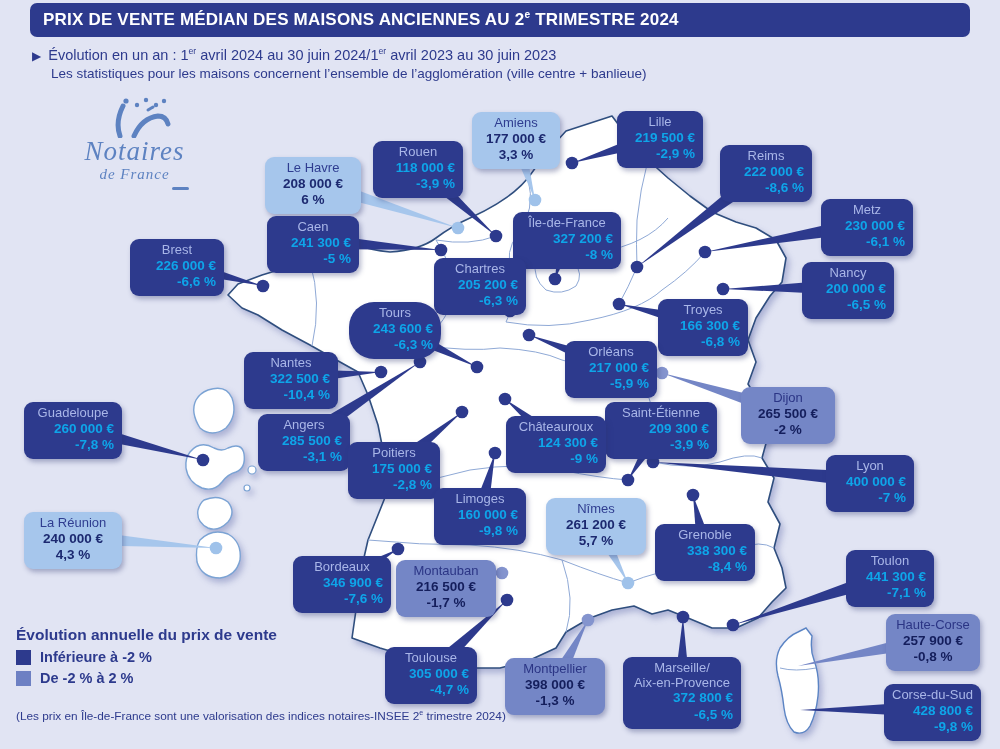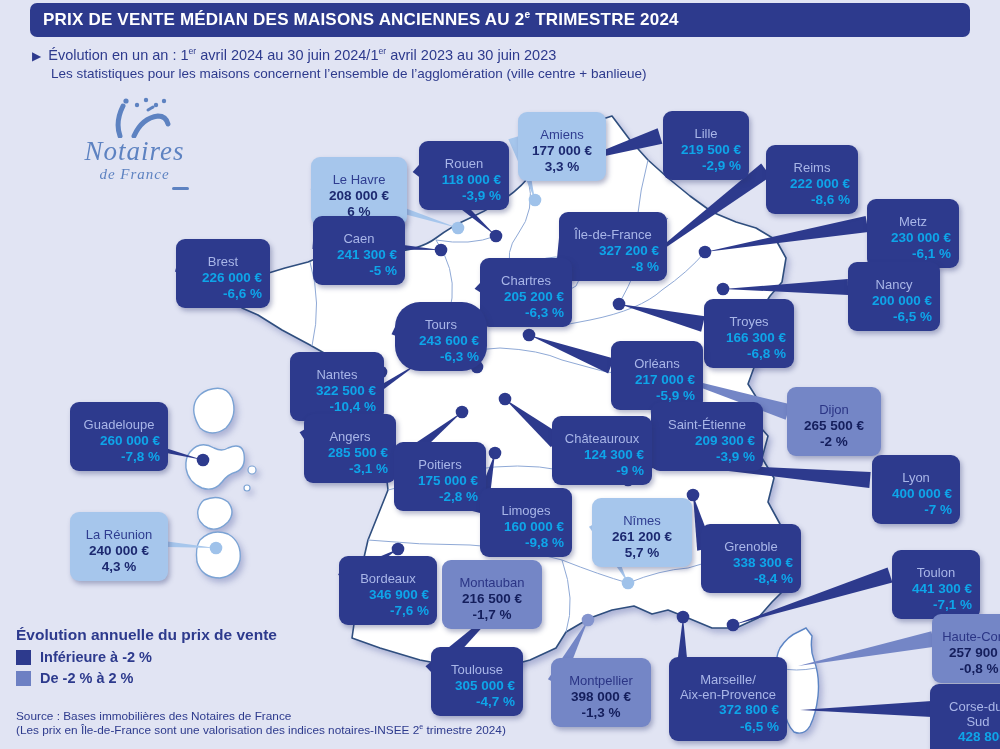--- a/index.html
+++ b/index.html
@@ -17,22 +17,22 @@
   
   .logo{position:absolute;left:52px;top:96px;width:165px;color:#5d82c1;z-index:5;text-align:center;}
   .logo-glyph{display:block;margin:0 auto 0 52px;}
   .logo-name{font-family:"Liberation Serif",serif;font-style:italic;font-size:27px;letter-spacing:1px;line-height:1;}
   .logo-sub{font-family:"Liberation Serif",serif;font-style:italic;font-size:15px;letter-spacing:1px;margin-top:1px;}
   .logo-dash{width:17px;height:3px;background:#5d82c1;border-radius:2px;margin:4px 28px 0 auto;}
   
   svg.map{position:absolute;left:0;top:0;z-index:1;}
   .landshadow{filter:drop-shadow(3px 4px 3px rgba(45,58,141,.30));}
   
-  .callout{position:absolute;z-index:3;border-radius:9px;padding:16px 8px 6px;text-align:center;
-           box-sizing:border-box;box-shadow:2px 3px 5px rgba(40,50,110,.35);margin-left:46px;}
+  .callout{position:absolute;z-index:3;border-radius:9px;padding:4px 8px 6px;text-align:center;
+           box-sizing:border-box;box-shadow:2px 3px 5px rgba(40,50,110,.35);}
   .callout .cname{display:block;font-size:13px;line-height:1.12;white-space:pre-line;}
   .callout .cval{display:block;font-weight:bold;font-size:13.5px;line-height:1.22;}
   .cat-down{background:#2d3a8d;}
   .cat-down .cname{color:#a9b6e8;}
   .cat-down .cval{color:#0ea5e9;text-align:right;}
   .cat-mid{background:#7486c6;}
   .cat-mid .cname{color:#2b3585;}
   .cat-mid .cval{color:#141e5c;}
   .cat-up{background:#a6c6ec;}
   .cat-up .cname{color:#2f3d90;}
@@ -363,17 +363,16 @@
       <span class="legend-sq" style="background: rgb(45, 58, 141);"></span>
       <span>Inférieure à -2 %</span>
     </div>
     <div class="legend-item">
       <span class="legend-sq" style="background: rgb(109, 128, 195);"></span>
       <span>De -2 % à 2 %</span>
     </div>
   </div>
 
   <div class="source">
-    <div>Source : Bases immobilières des Notaires de France</div>
     <div><span>(Les prix en Île-de-France sont une valorisation des indices notaires-INSEE 2</span><sup class="sp">e</sup><span> trimestre 2024)</span></div>
   </div>
 
 </div>
 
 </body></html>

